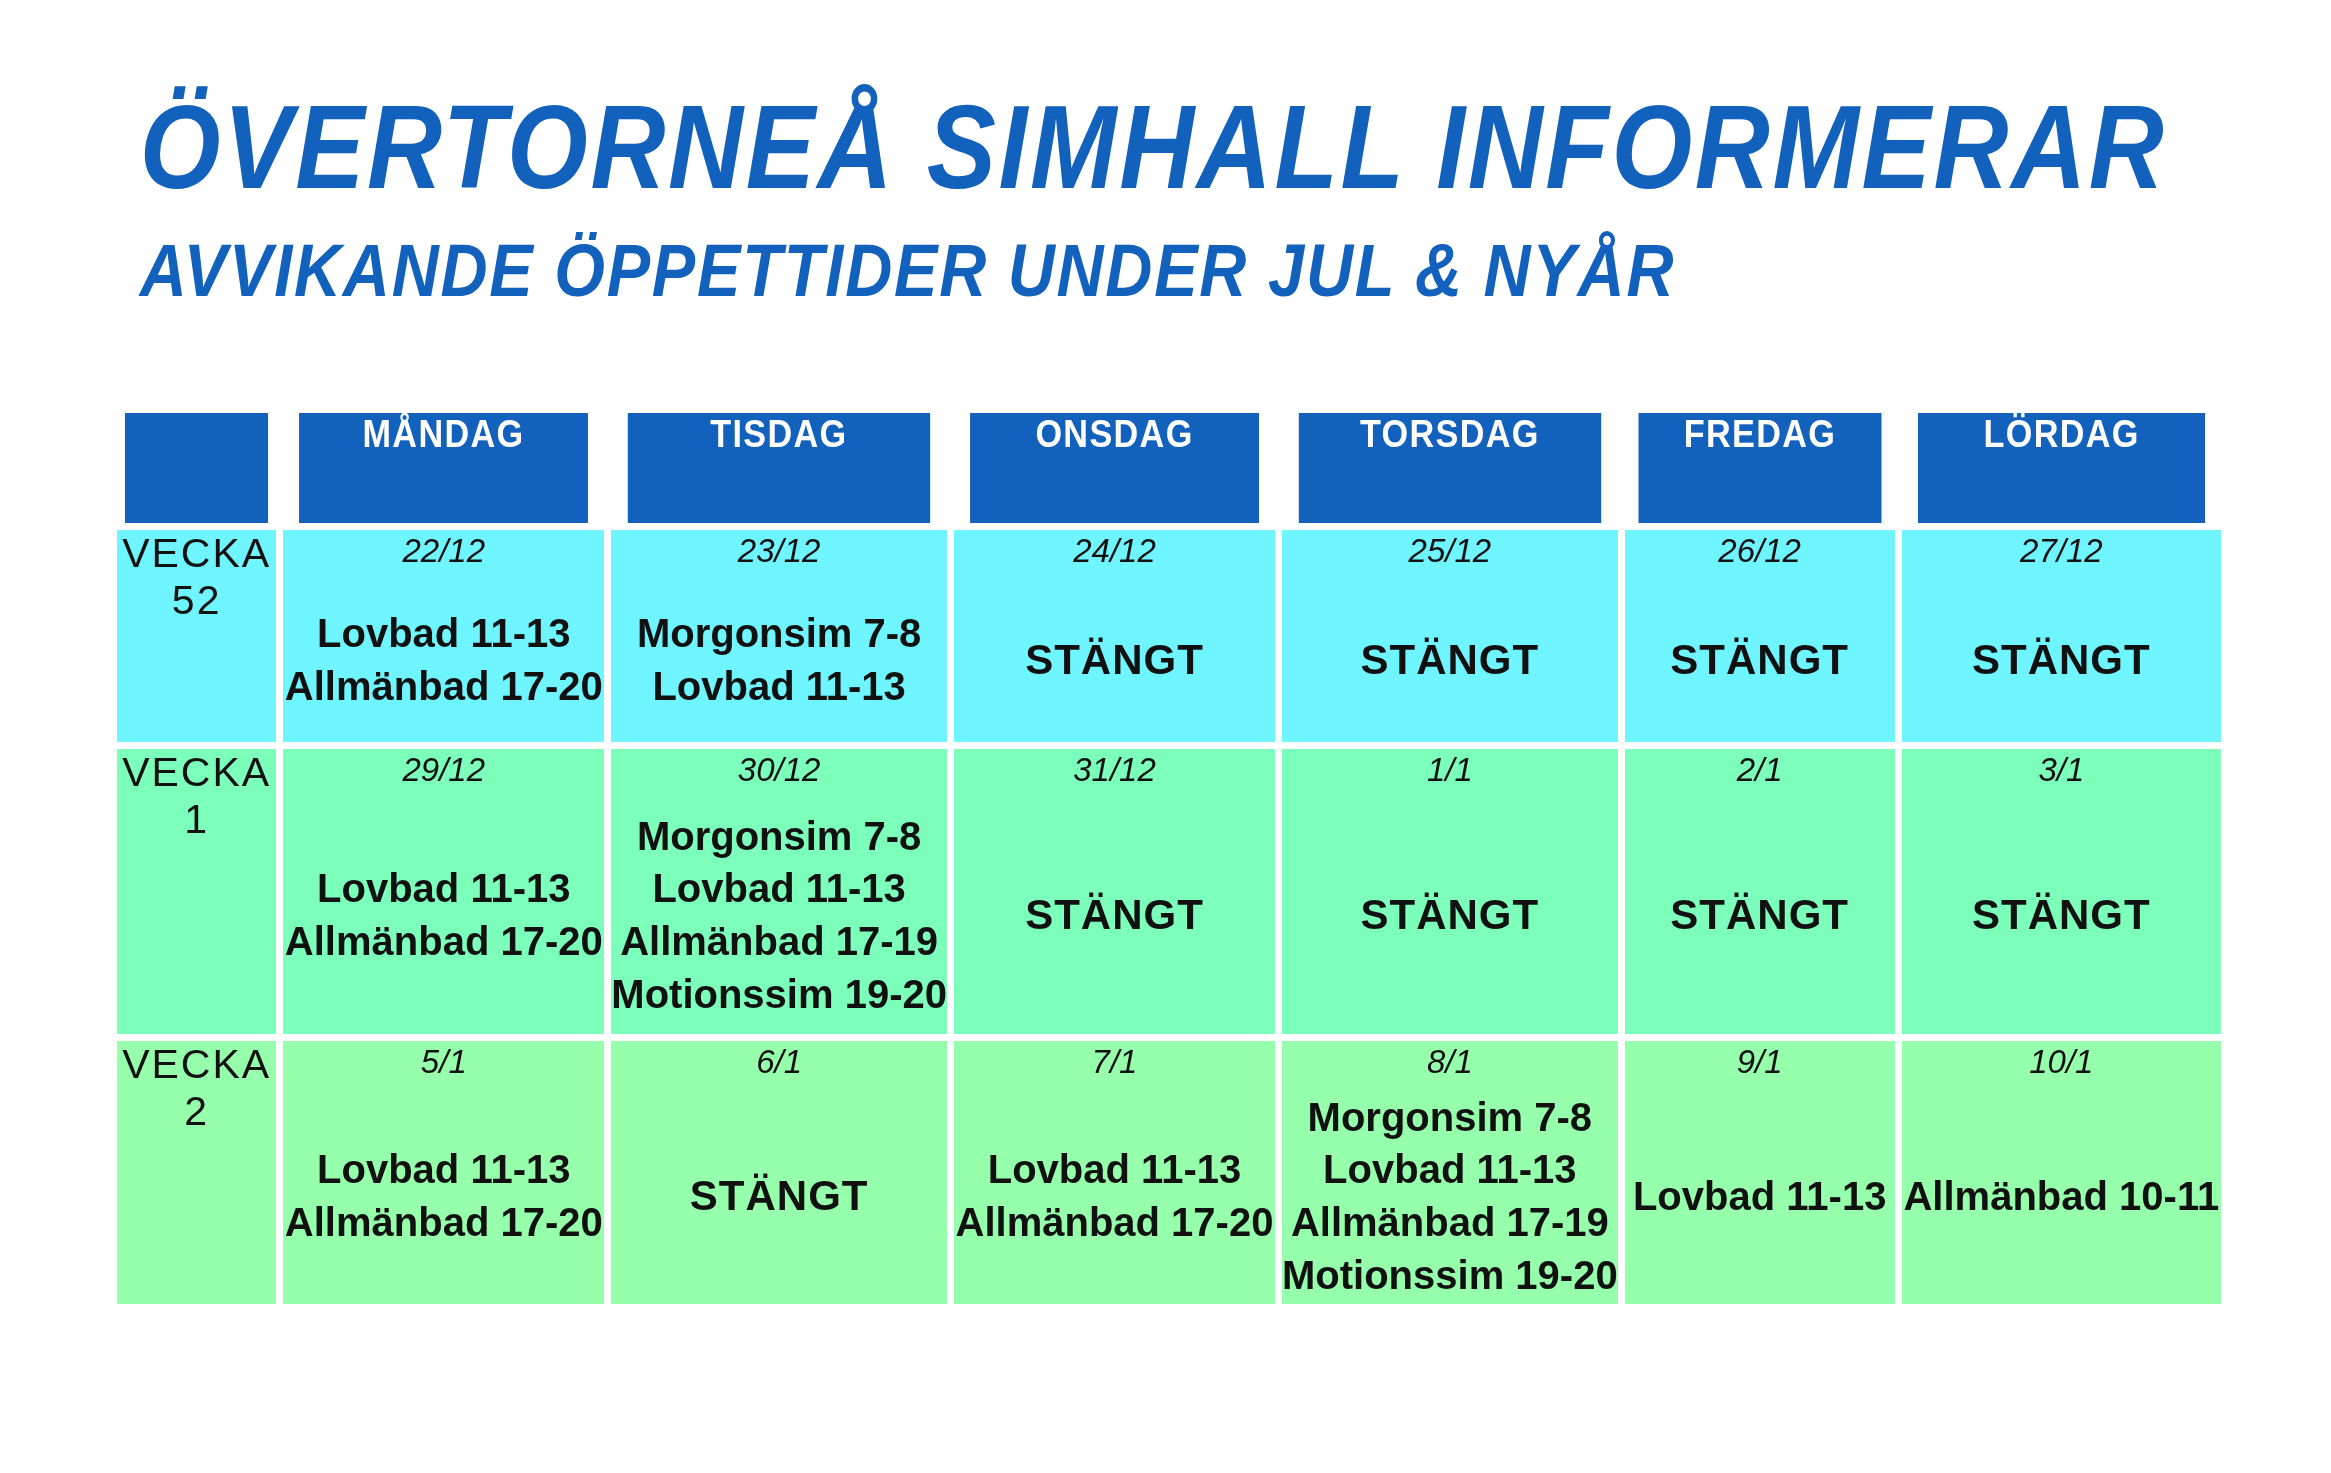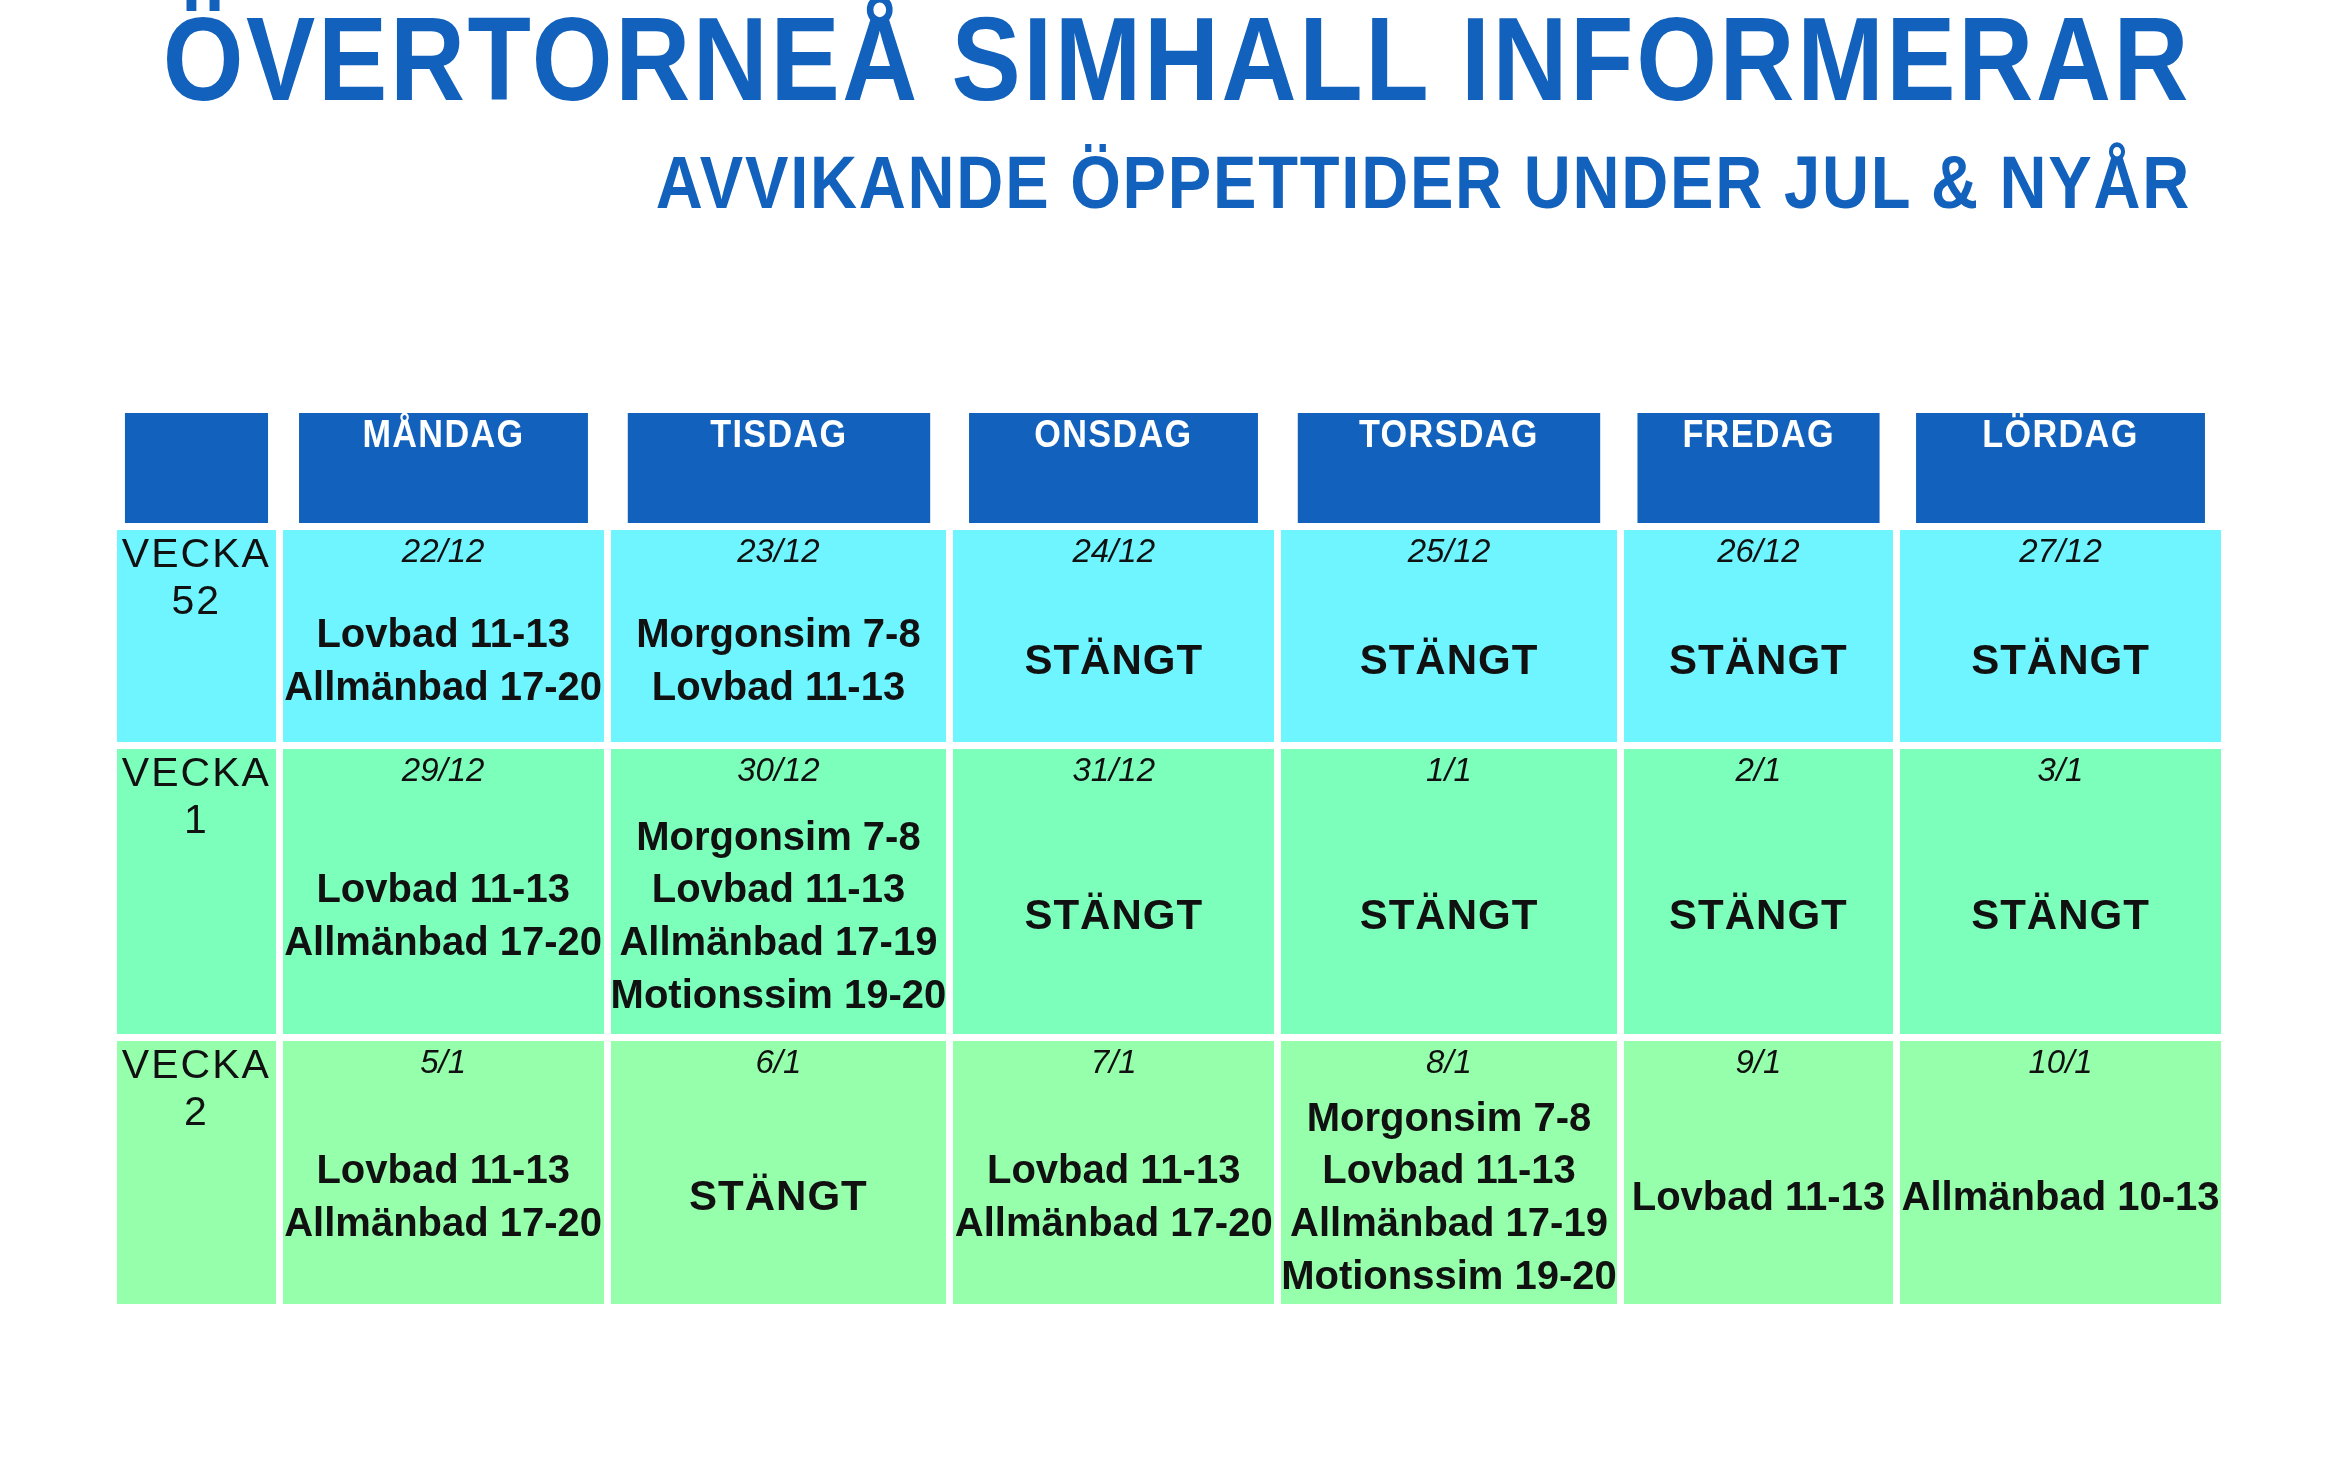--- a/index.html
+++ b/index.html
@@ -17,21 +17,23 @@
   .poster {
     position: relative;
     width: 2331px;
     height: 1473px;
     background: #ffffff;
     box-sizing: border-box;
   }
 
   
   .title-block {
-    text-align: right;
+    text-align: left;
+    padding-top: 88px;
+    font-style: italic;
   }
 
   .main-title {
     color: #1261BD;
     font-family: "Liberation Sans Narrow", "Liberation Sans", sans-serif;
     font-weight: 700;
     font-size: 118px;
     line-height: 1.0;
     letter-spacing: 3px;
     transform: scaleX(0.88);
@@ -371,21 +373,21 @@
                 <div class="entry">Lovbad 11-13</div>
               </div>
               <div class="spacer-fill"></div>
             </div>
           </td>
           <td class="day-cell">
             <div class="cell-inner">
               <div class="date">10/1</div>
               <div class="spacer-fill"></div>
               <div class="entries">
-                <div class="entry">Allmänbad 10-13</div>
+                <div class="entry">Allmänbad 10-11</div>
               </div>
               <div class="spacer-fill"></div>
             </div>
           </td>
         </tr>
       </tbody>
   </table>
 
 </div>
 

